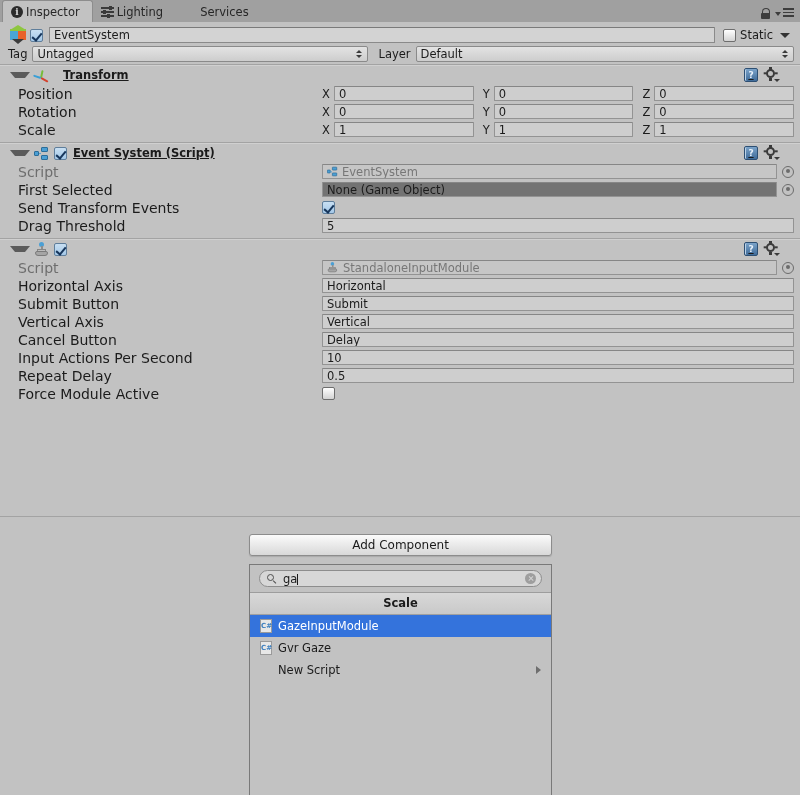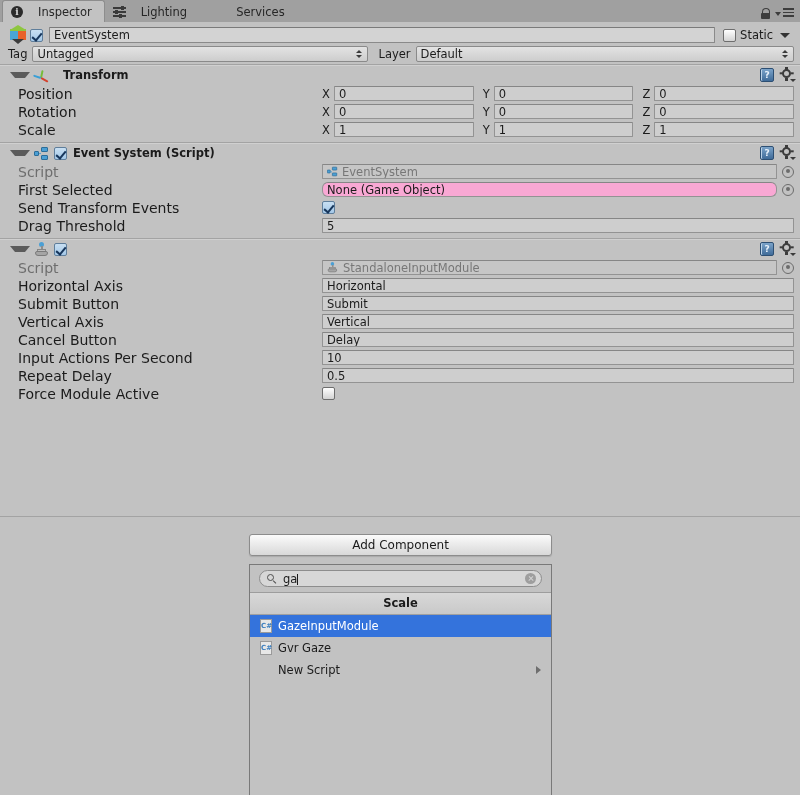--- a/index.html
+++ b/index.html
@@ -39,21 +39,21 @@
   }
   .tab.active {
     background: #c2c2c2;
     border: 1px solid #8d8d8d;
     border-bottom: none;
     border-top-left-radius: 3px;
     border-top-right-radius: 3px;
     margin-left: 2px;
     height: 22px;
   }
-  .tab .tab-label { margin-left: 15px; }
+  .tab .tab-label { margin-left: 3px; }
   .tab.svc { padding-left: 22px; }
 
   .info-icon {
     width: 12px; height: 12px;
     border-radius: 50%;
     background: #2a2a2a;
     color: #d8d8d8;
     font-size: 9px;
     font-weight: bold;
     line-height: 12px;
@@ -279,21 +279,22 @@
   
   .comp {
     border-top: 1px solid #a3a3a3;
     box-shadow: inset 0 1px 0 #d0d0d0;
     padding-bottom: 3px;
   }
   .comp-header {
     height: 20px;
     display: flex;
     align-items: center;
-    padding: 0 6px 0 6px;
+    padding: 0 22px 0 6px;
+    text-decoration: underline;
   }
   .foldout {
     width: 0; height: 0;
     border-left: 5px solid transparent;
     border-right: 5px solid transparent;
     border-top: 6px solid #5b5b5b;
     margin: 0 4px 0 4px;
     flex: 0 0 10px;
   }
   .comp-title {
@@ -429,21 +430,21 @@
     box-sizing: border-box;
     display: flex;
     align-items: center;
     padding-left: 4px;
     font-size: 11.5px;
     flex: 1;
     border-radius: 1px;
     overflow: hidden;
     white-space: nowrap;
   }
-  .field.obj { background: #f9a8d4; border-radius: 6px; }
+  .field.obj { background: #737373; }
   .field.disabled { color: #777; background: #c6c6c6; }
   .axis-lab {
     font-size: 11.5px;
     margin-right: 4px;
     margin-left: 9px;
     flex: 0 0 auto;
   }
   .axis-lab.first { margin-left: 0; }
   .vec-field { flex: 1 1 0; min-width: 0; }
   .dot-btn {

